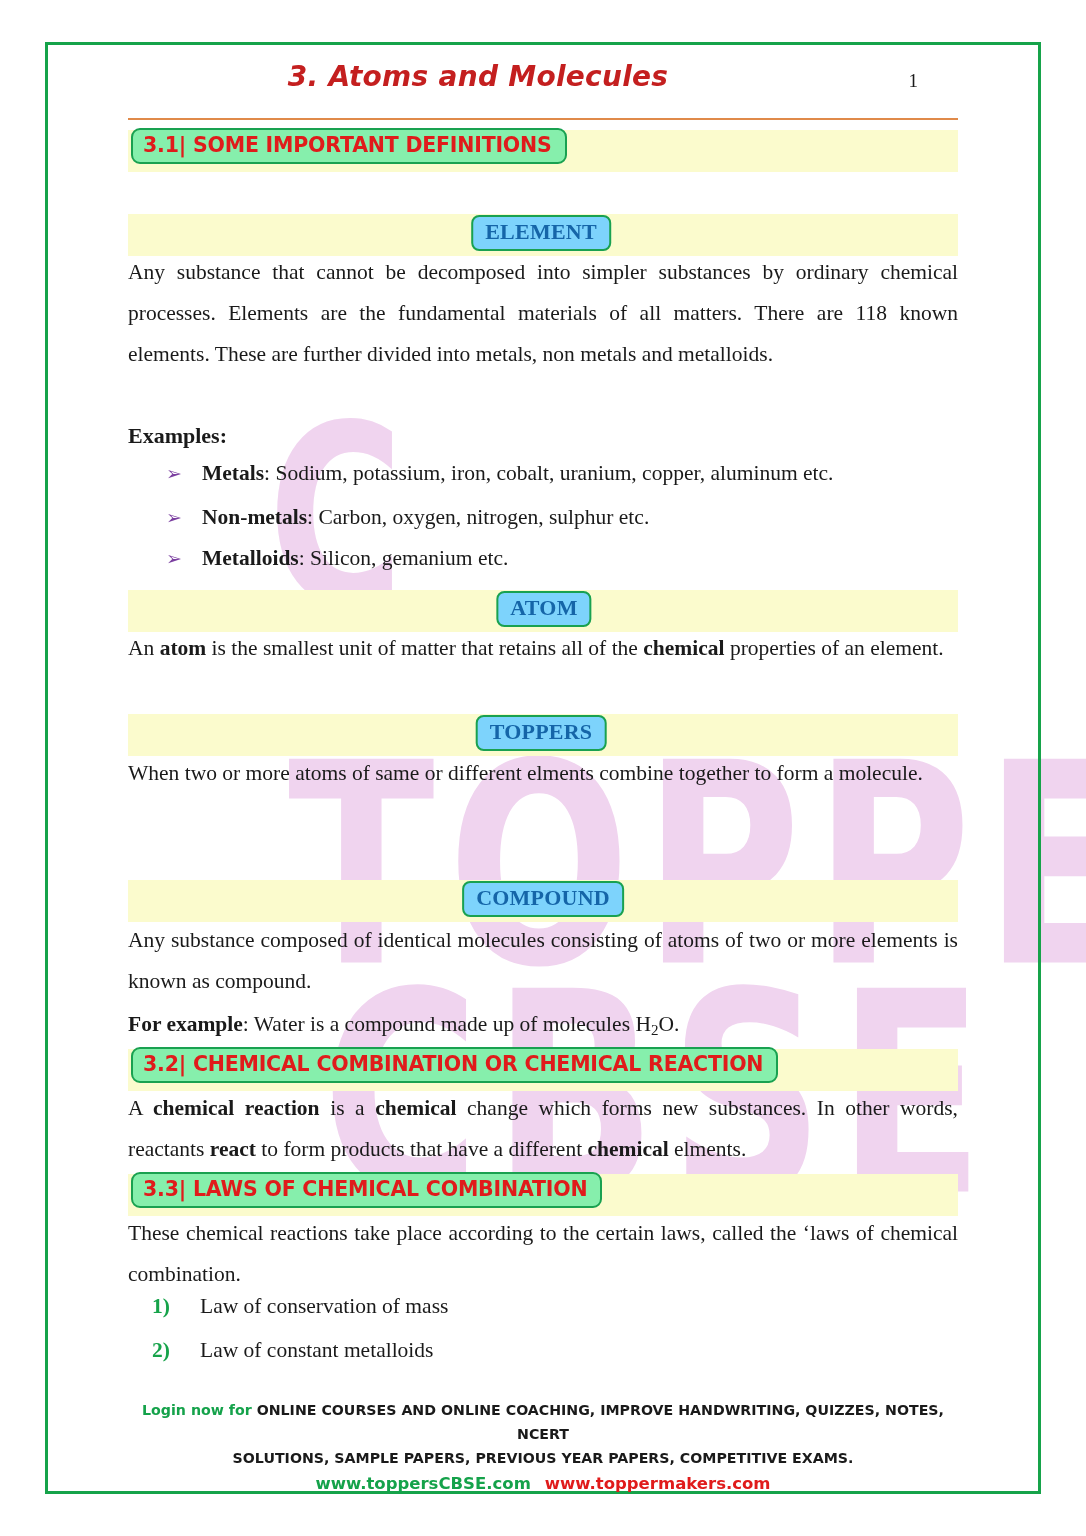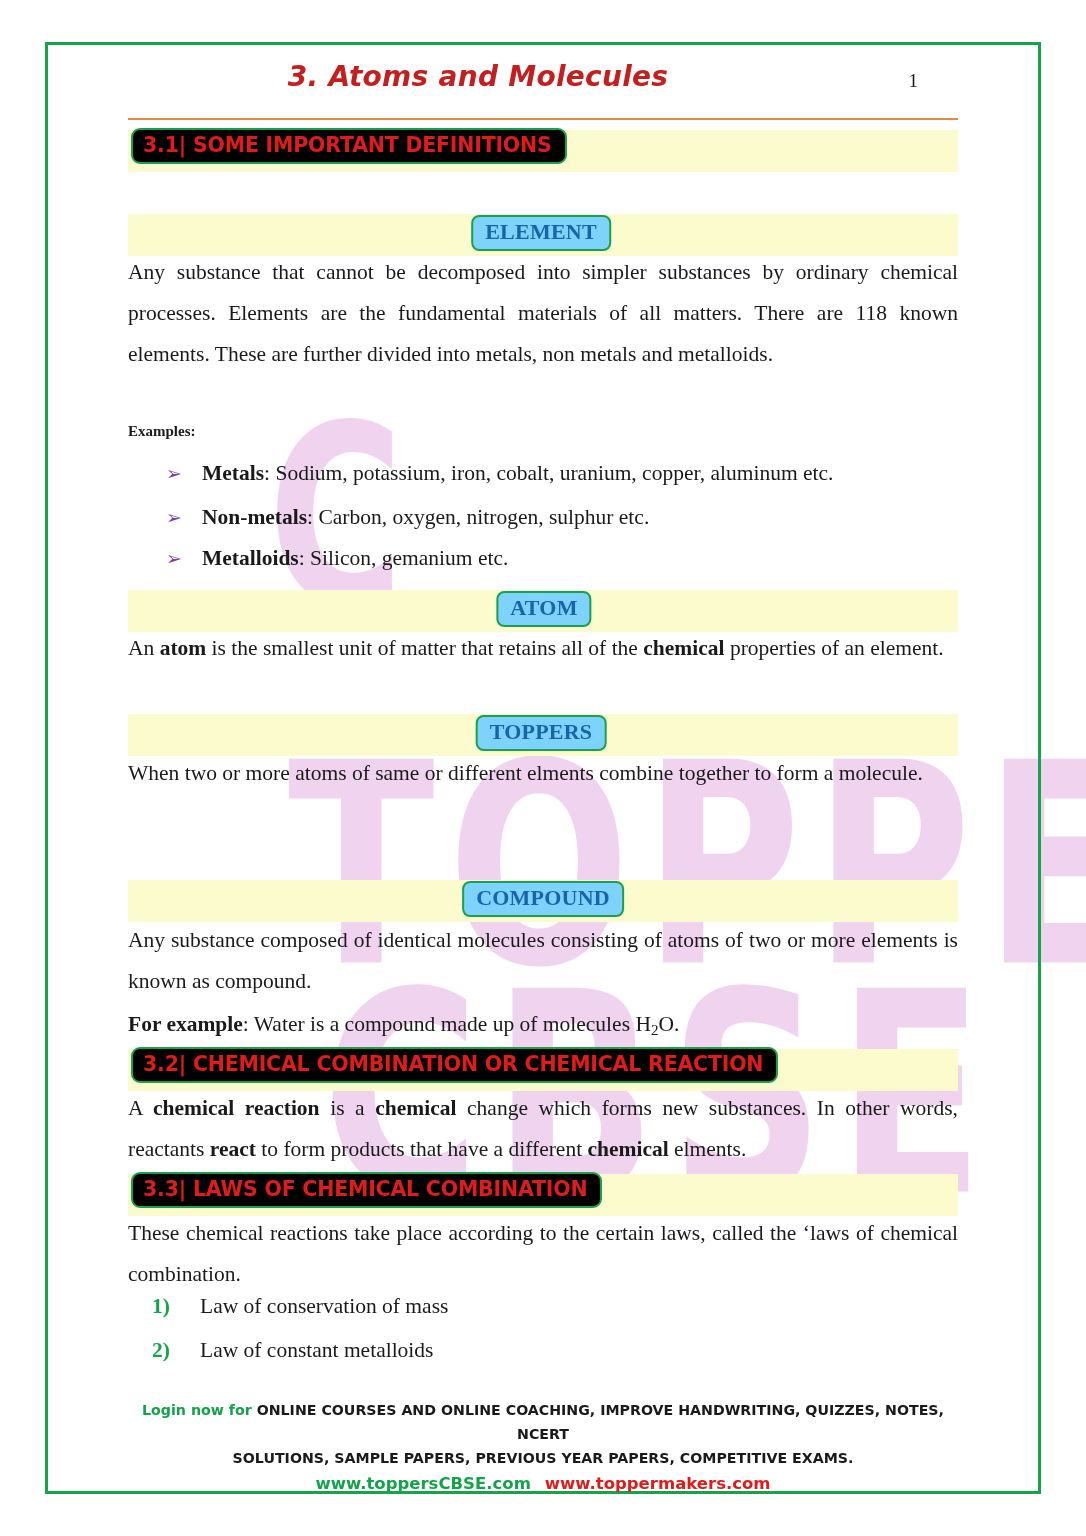--- a/index.html
+++ b/index.html
@@ -129,21 +129,21 @@
     left: 128px;
     width: 830px;
     background: #fbfbcd;
   }
 
   
   .sec-pill {
     position: absolute;
     display: inline-flex;
     align-items: center;
-    background: #000000;
+    background: #86efac;
     border: 2.5px solid #19a150;
     border-radius: 9px;
     padding: 3px 13px 5px 10px;
     font-family: "DejaVu Sans", sans-serif;
     font-weight: 700;
     font-size: 20.5px;
     color: #e01b1b;
     letter-spacing: -0.01em;
     white-space: nowrap;
   }
@@ -182,21 +182,21 @@
   .para.left {
     text-align: left;
   }
   .para b { font-weight: 700; }
 
   
   .examples-label {
     position: absolute;
     left: 128px;
     font-family: "Liberation Serif", serif;
-    font-size: 15px;
+    font-size: 22px;
     font-weight: 700;
     color: #1a1a1a;
     text-align: right;
   }
   .bullet-row {
     position: absolute;
     left: 166px;
     width: 800px;
     font-family: "Liberation Serif", serif;
     font-size: 21.5px;

